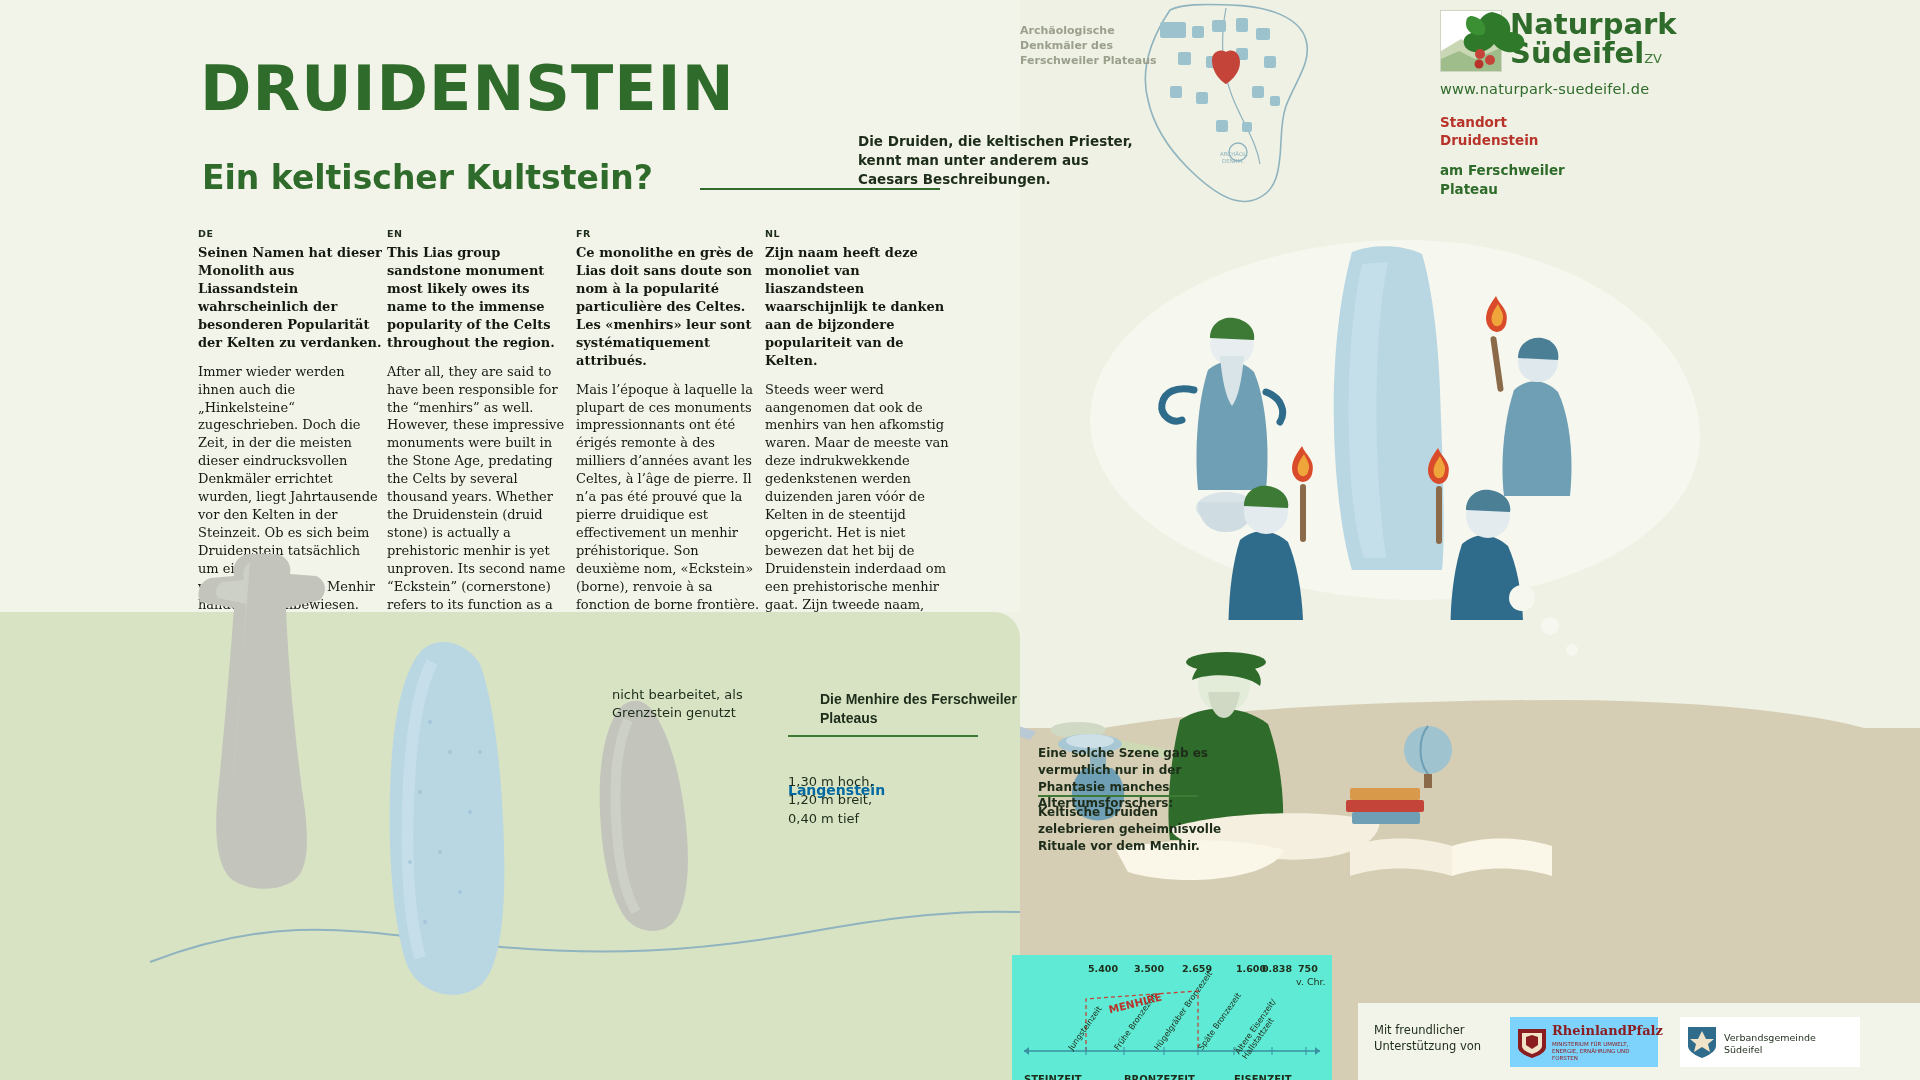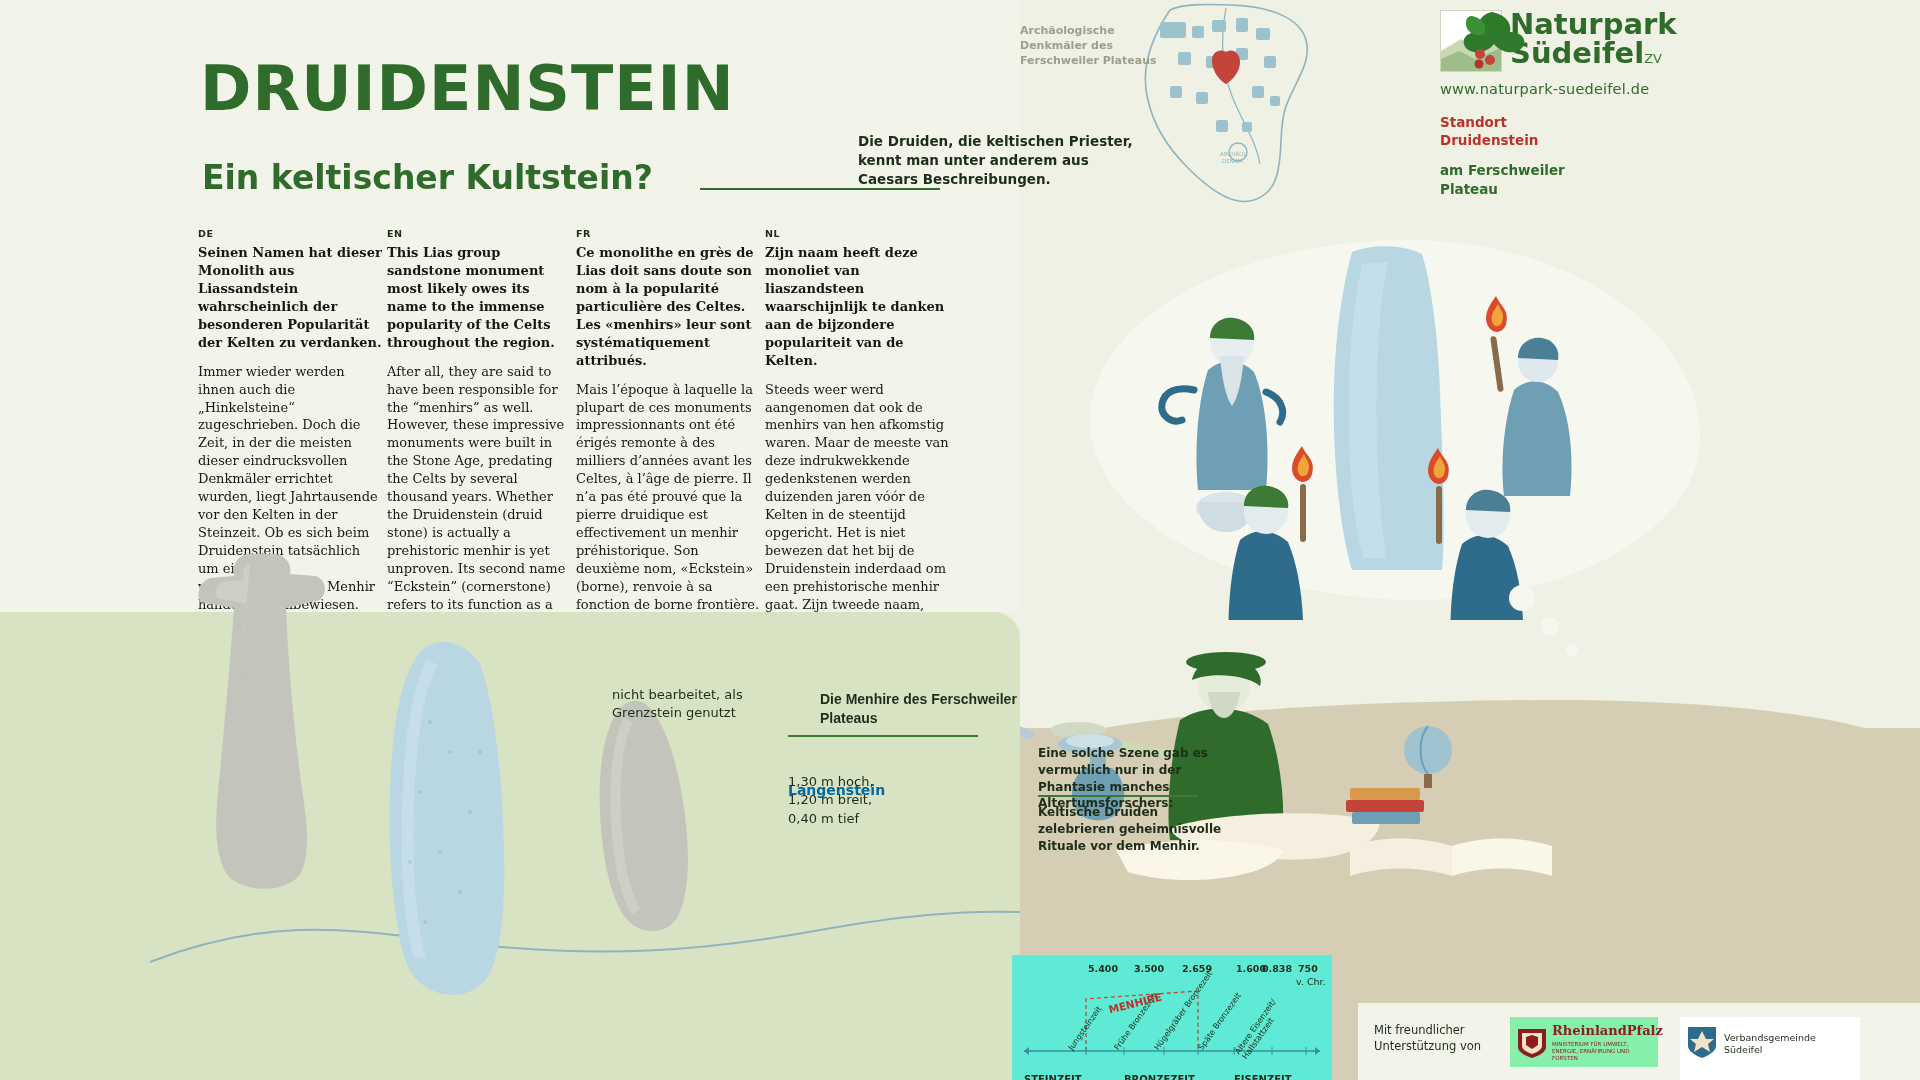--- a/index.html
+++ b/index.html
@@ -165,22 +165,22 @@
 
   
   .sponsors {
     position: absolute; left: 1358px; top: 1003px; width: 562px; height: 77px;
     background: #f2f4e9;
   }
   .sp-text {
     position: absolute; left: 16px; top: 20px; width: 120px;
     font-family: "DejaVu Sans", sans-serif; font-size: 11.5px; line-height: 1.35; color: #1d2d1a;
   }
-  .sp-logo1 { position: absolute; left: 152px; top: 14px; width: 148px; height: 50px; background: #86efac; }
-  .sp-logo2 { position: absolute; left: 322px; top: 14px; width: 180px; height: 63px; background: #fff; }
+  .sp-logo1 { position: absolute; left: 152px; top: 14px; width: 148px; height: 50px; background: #7dd3fc; }
+  .sp-logo2 { position: absolute; left: 322px; top: 14px; width: 180px; height: 50px; background: #fff; }
   .sp-l1-name {
     position: absolute; left: 42px; top: 6px; font-family: "DejaVu Serif", serif;
     font-size: 13px; font-weight: 700; color: #8b1d20;
   }
   .sp-l1-sub {
     position: absolute; left: 42px; top: 24px; width: 100px;
     font-family: "DejaVu Sans", sans-serif; font-size: 5.5px; line-height: 1.3; color: #8b1d20;
   }
   .sp-l2-sub {
     position: absolute; left: 44px; top: 15px; width: 120px;

